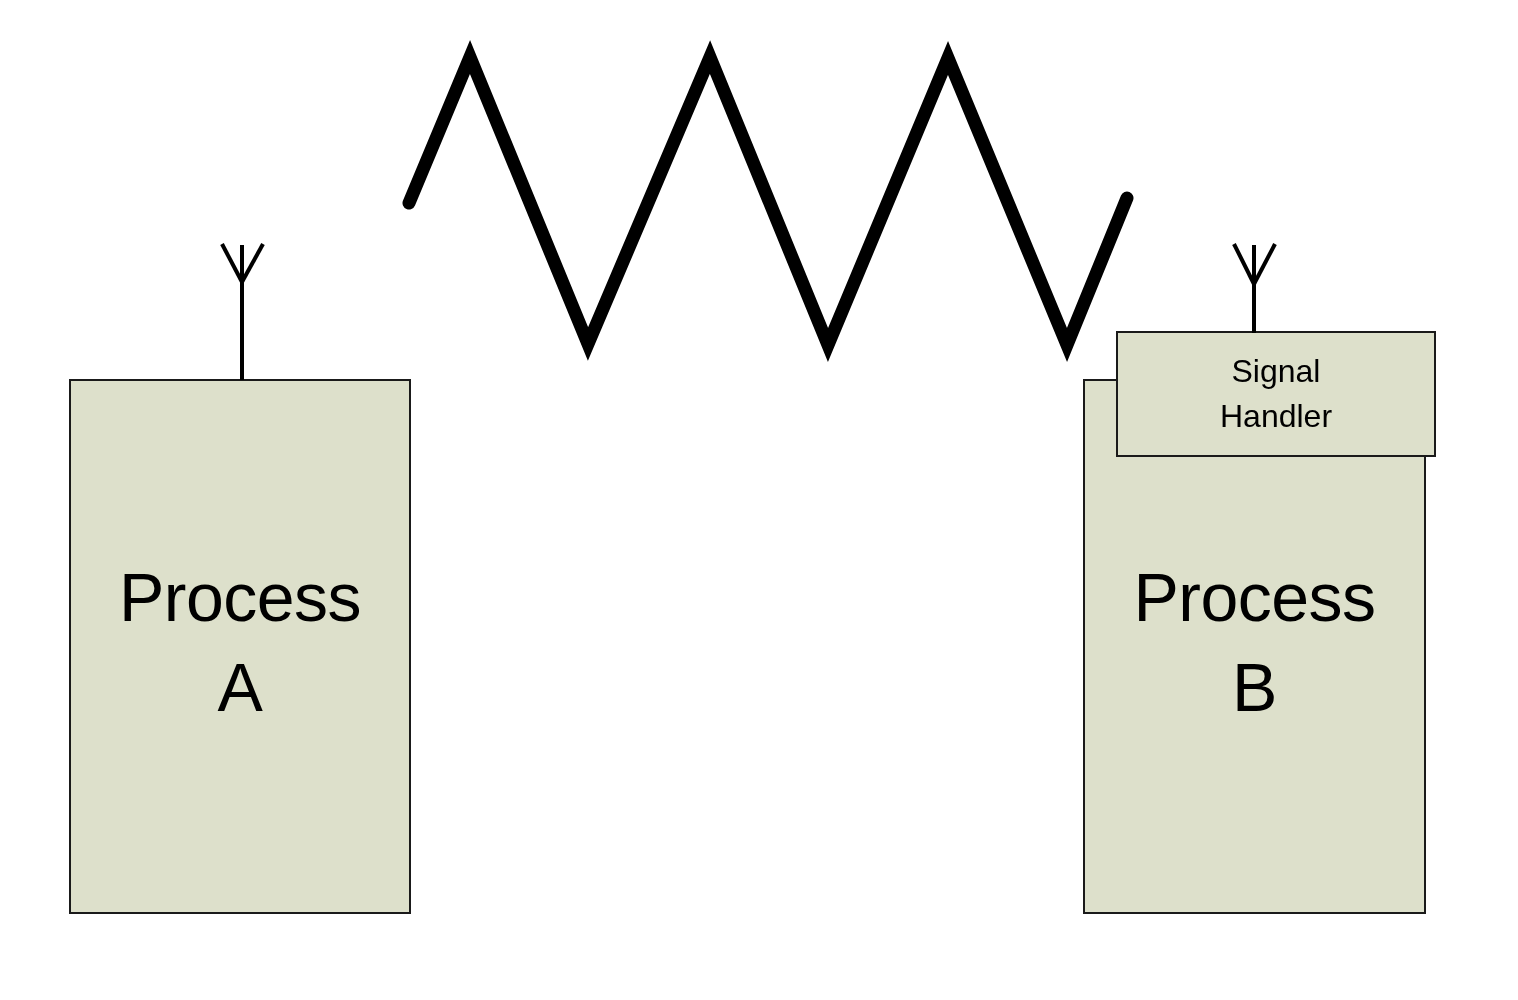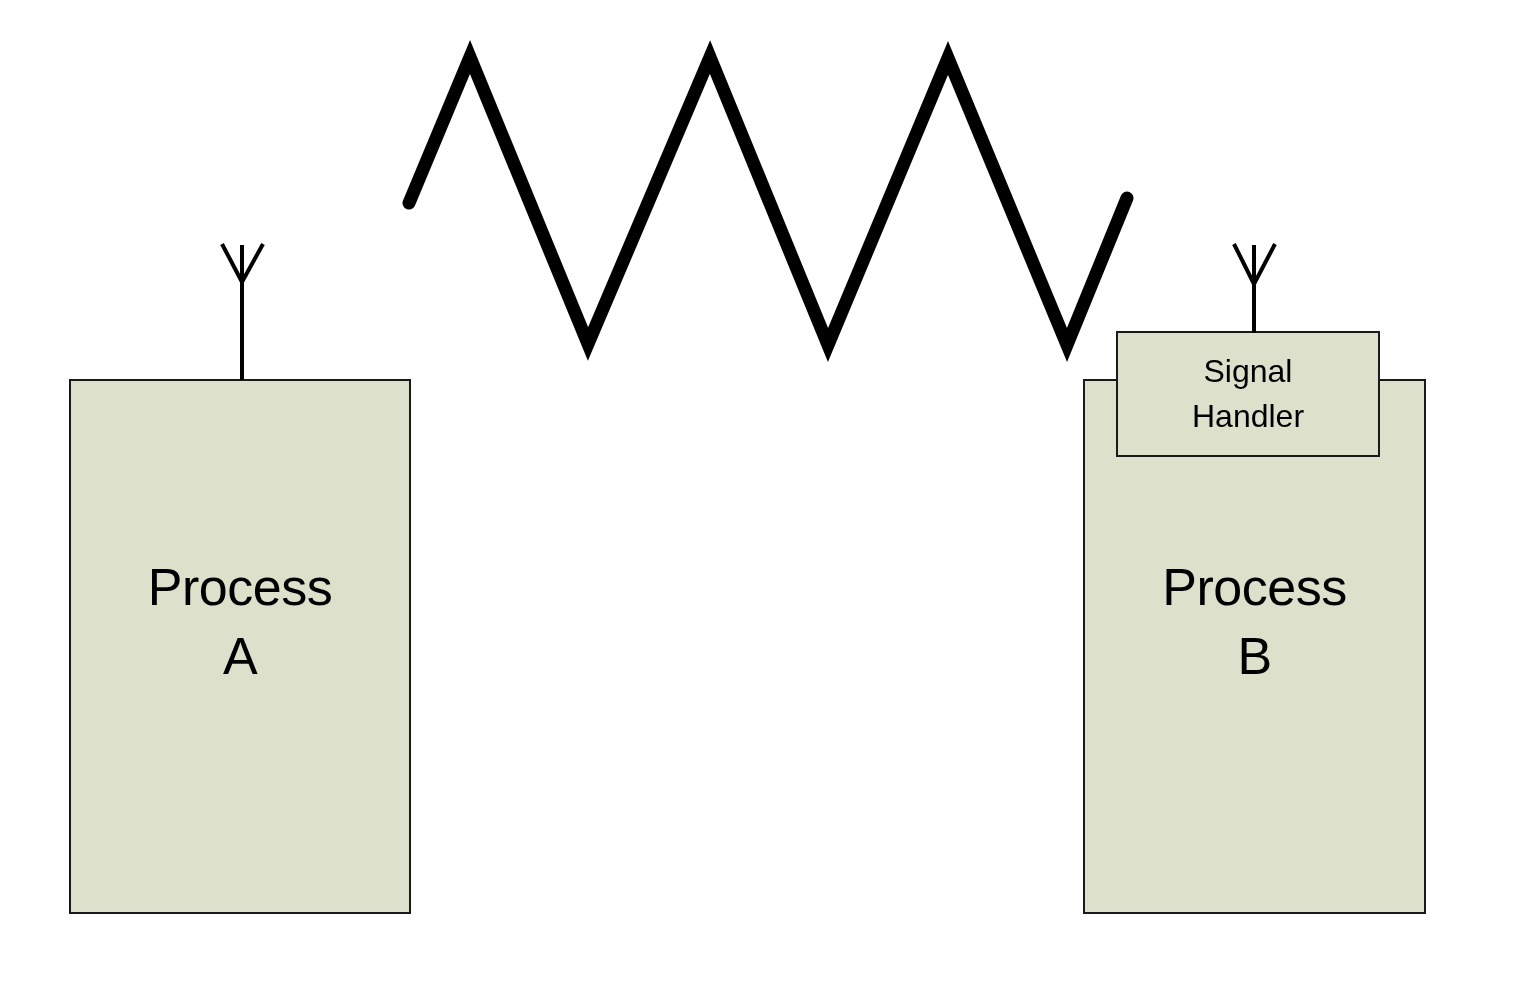--- a/index.html
+++ b/index.html
@@ -40,30 +40,30 @@
     left: 1083px;
     top: 379px;
     width: 343px;
     height: 535px;
   }
   .process-label {
     position: absolute;
     left: 0;
     right: 0;
     top: 172px;
-    font-size: 52px;
+    font-size: 68px;
     line-height: 1.32;
     letter-spacing: -0.5px;
     color: #000000;
     white-space: pre-line;
   }
   #signal-handler-box {
     left: 1116px;
     top: 331px;
-    width: 264px;
+    width: 320px;
     height: 126px;
     justify-content: center;
     z-index: 5;
   }
   .handler-label {
     font-size: 32px;
     line-height: 1.42;
     color: #000000;
     white-space: pre-line;
   }

